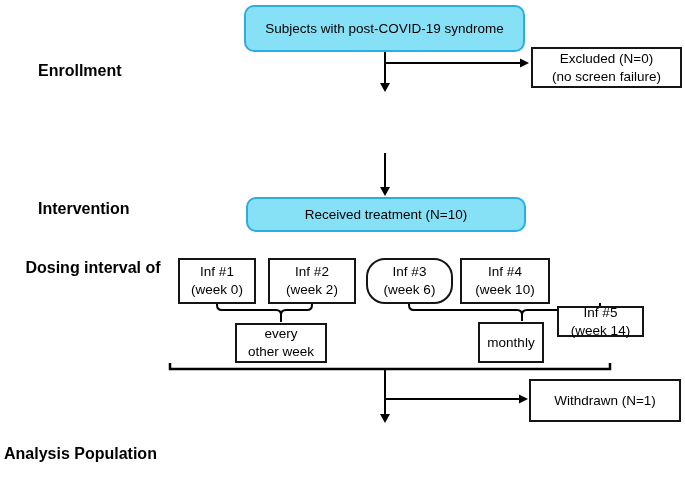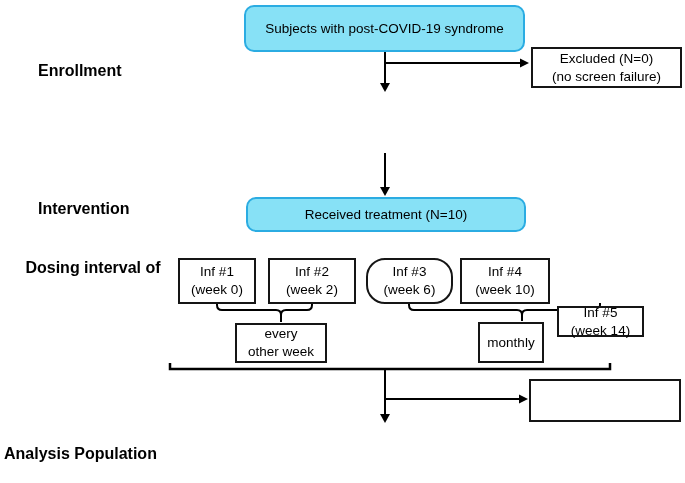--- a/index.html
+++ b/index.html
@@ -75,20 +75,21 @@
     <div class="box-line">Received treatment (N=10)</div>
   </div>
 
 
   <div class="white-box" style="left:531px;top:47px;width:151px;height:41px;">
     <div class="box-line">Excluded (N=0)</div>
     <div class="box-line">(no screen failure)</div>
   </div>
 
   <div class="white-box" style="left:529px;top:379px;width:152px;height:43px;">
+    <div class="box-line">Withdrawn (N=1)</div>
   </div>
 
   <div class="white-box" style="left:178px;top:258px;width:78px;height:46px;">
     <div class="box-line">Inf #1</div>
     <div class="box-line">(week 0)</div>
   </div>
   <div class="white-box" style="left:268px;top:258px;width:88px;height:46px;">
     <div class="box-line">Inf #2</div>
     <div class="box-line">(week 2)</div>
   </div>

